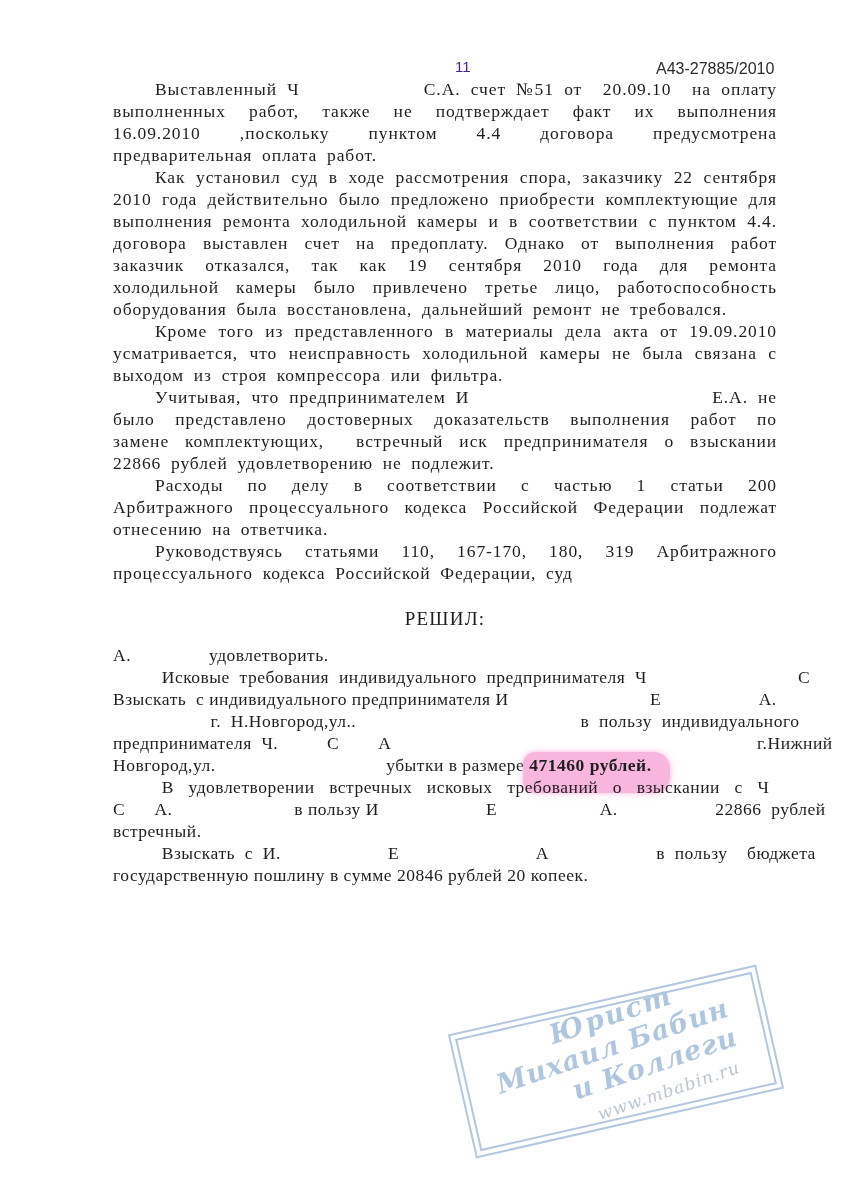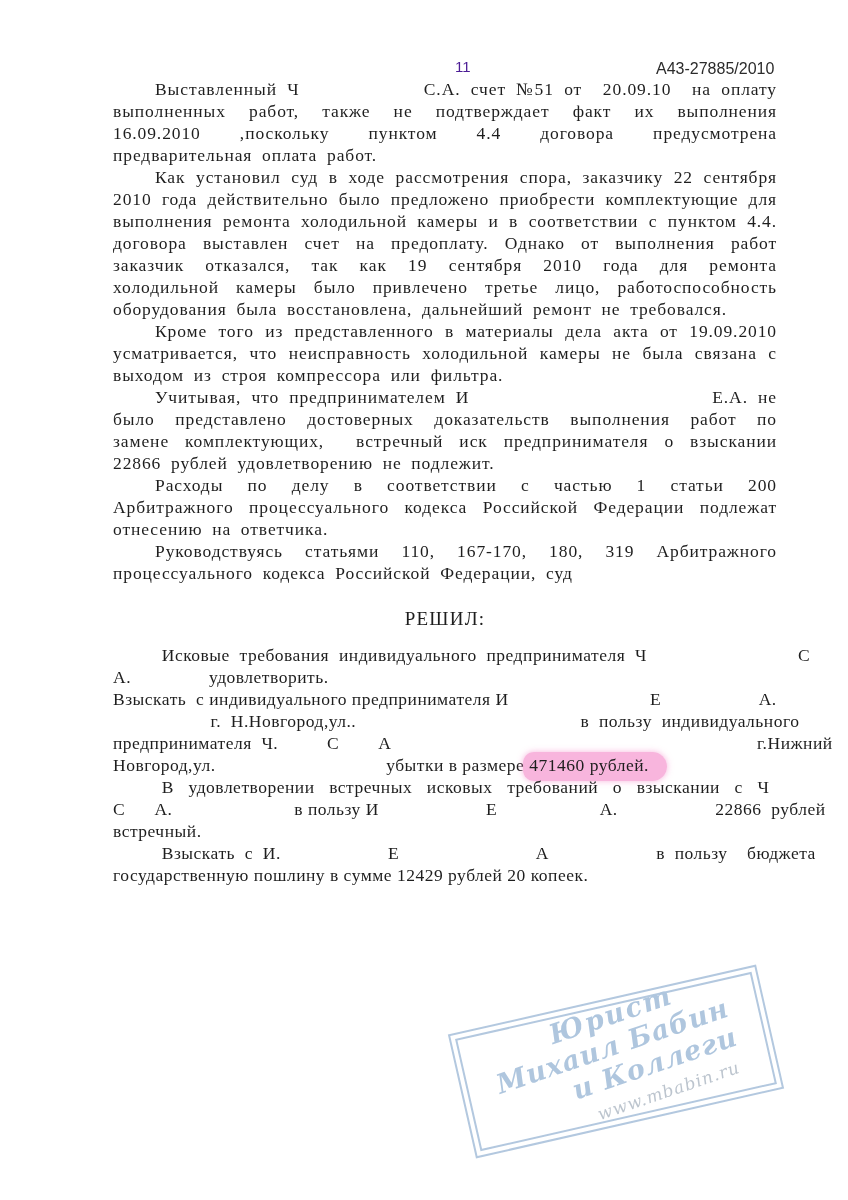--- a/index.html
+++ b/index.html
@@ -45,23 +45,24 @@
     font-size: 19px;
     letter-spacing: 1.2px;
   }
   .op {
     white-space: nowrap;
     letter-spacing: 0.5px;
   }
   .hl {
     background: var(--highlight-pink, rgba(244,140,200,0.65));
     border-radius: 12px 16px 16px 12px;
-    padding: 3px 18px 6px 6px;
+    padding: 3px 18px 18px 6px;
     margin: -3px -18px -5px -6px;
     box-shadow: 0 0 6px var(--highlight-pink, rgba(244,140,200,0.45));
+    font-weight: bold;
   }
 
   
   .stamp {
     position: absolute; left: 458px; top: 998px;
     width: 316px; height: 127px;
     border: 2px solid var(--stamp-blue, rgba(157,184,214,0.85));
     transform: rotate(-12.8deg);
     z-index: 1;
     opacity: 0.92;
@@ -103,24 +104,24 @@
 <main class="doc">
   <p>Выставленный Ч&nbsp;&nbsp;&nbsp;&nbsp;&nbsp;&nbsp;&nbsp;&nbsp;&nbsp;&nbsp;&nbsp;&nbsp;С.А. счет №51 от&nbsp;&nbsp;20.09.10&nbsp;&nbsp;на оплату выполненных работ, также не подтверждает факт их выполнения 16.09.2010 ,поскольку пунктом 4.4 договора предусмотрена предварительная оплата работ.</p>
   <p>Как установил суд в ходе рассмотрения спора, заказчику 22 сентября 2010 года действительно было предложено приобрести комплектующие для выполнения ремонта холодильной камеры и в соответствии с пунктом 4.4. договора выставлен счет на предоплату. Однако от выполнения работ заказчик отказался, так как 19 сентября 2010 года для ремонта холодильной камеры было привлечено третье лицо, работоспособность оборудования была восстановлена, дальнейший ремонт не требовался.</p>
   <p>Кроме того из представленного в материалы дела акта от 19.09.2010 усматривается, что неисправность холодильной камеры не была связана с выходом из строя компрессора или фильтра.</p>
   <p>Учитывая, что предпринимателем И&nbsp;&nbsp;&nbsp;&nbsp;&nbsp;&nbsp;&nbsp;&nbsp;&nbsp;&nbsp;&nbsp;&nbsp;&nbsp;&nbsp;&nbsp;&nbsp;&nbsp;&nbsp;&nbsp;&nbsp;&nbsp;&nbsp;&nbsp;&nbsp;Е.А. не было представлено достоверных доказательств выполнения работ по замене комплектующих,&nbsp;&nbsp;встречный иск предпринимателя о взыскании 22866 рублей удовлетворению не подлежит.</p>
   <p>Расходы по делу в соответствии с частью 1 статьи 200 Арбитражного процессуального кодекса Российской Федерации подлежат отнесению на ответчика.</p>
   <p>Руководствуясь статьями 110, 167-170, 180, 319 Арбитражного процессуального кодекса Российской Федерации, суд</p>
 
   <div class="heading">РЕШИЛ:</div>
 
+  <div class="op">А.&nbsp;&nbsp;&nbsp;&nbsp;&nbsp;&nbsp;&nbsp;&nbsp;&nbsp;&nbsp;&nbsp;&nbsp;&nbsp;&nbsp;&nbsp;&nbsp;удовлетворить.</div>
   <div class="op">&nbsp;&nbsp;&nbsp;&nbsp;&nbsp;&nbsp;&nbsp;&nbsp;&nbsp;&nbsp;Исковые&nbsp;&nbsp;требования&nbsp;&nbsp;индивидуального&nbsp;&nbsp;предпринимателя&nbsp;&nbsp;Ч&nbsp;&nbsp;&nbsp;&nbsp;&nbsp;&nbsp;&nbsp;&nbsp;&nbsp;&nbsp;&nbsp;&nbsp;&nbsp;&nbsp;&nbsp;&nbsp;&nbsp;&nbsp;&nbsp;&nbsp;&nbsp;&nbsp;&nbsp;&nbsp;&nbsp;&nbsp;&nbsp;&nbsp;&nbsp;&nbsp;&nbsp;С</div>
-  <div class="op">А.&nbsp;&nbsp;&nbsp;&nbsp;&nbsp;&nbsp;&nbsp;&nbsp;&nbsp;&nbsp;&nbsp;&nbsp;&nbsp;&nbsp;&nbsp;&nbsp;удовлетворить.</div>
   <div class="op">Взыскать&nbsp;&nbsp;с индивидуального предпринимателя И&nbsp;&nbsp;&nbsp;&nbsp;&nbsp;&nbsp;&nbsp;&nbsp;&nbsp;&nbsp;&nbsp;&nbsp;&nbsp;&nbsp;&nbsp;&nbsp;&nbsp;&nbsp;&nbsp;&nbsp;&nbsp;&nbsp;&nbsp;&nbsp;&nbsp;&nbsp;&nbsp;&nbsp;&nbsp;Е&nbsp;&nbsp;&nbsp;&nbsp;&nbsp;&nbsp;&nbsp;&nbsp;&nbsp;&nbsp;&nbsp;&nbsp;&nbsp;&nbsp;&nbsp;&nbsp;&nbsp;&nbsp;&nbsp;&nbsp;А.</div>
   <div class="op">&nbsp;&nbsp;&nbsp;&nbsp;&nbsp;&nbsp;&nbsp;&nbsp;&nbsp;&nbsp;&nbsp;&nbsp;&nbsp;&nbsp;&nbsp;&nbsp;&nbsp;&nbsp;&nbsp;&nbsp;г.&nbsp;&nbsp;Н.Новгород,ул..&nbsp;&nbsp;&nbsp;&nbsp;&nbsp;&nbsp;&nbsp;&nbsp;&nbsp;&nbsp;&nbsp;&nbsp;&nbsp;&nbsp;&nbsp;&nbsp;&nbsp;&nbsp;&nbsp;&nbsp;&nbsp;&nbsp;&nbsp;&nbsp;&nbsp;&nbsp;&nbsp;&nbsp;&nbsp;&nbsp;&nbsp;&nbsp;&nbsp;&nbsp;&nbsp;&nbsp;&nbsp;&nbsp;&nbsp;&nbsp;&nbsp;&nbsp;&nbsp;&nbsp;&nbsp;&nbsp;в&nbsp;&nbsp;пользу&nbsp;&nbsp;индивидуального</div>
   <div class="op">предпринимателя&nbsp;&nbsp;Ч.&nbsp;&nbsp;&nbsp;&nbsp;&nbsp;&nbsp;&nbsp;&nbsp;&nbsp;&nbsp;С&nbsp;&nbsp;&nbsp;&nbsp;&nbsp;&nbsp;&nbsp;&nbsp;А&nbsp;&nbsp;&nbsp;&nbsp;&nbsp;&nbsp;&nbsp;&nbsp;&nbsp;&nbsp;&nbsp;&nbsp;&nbsp;&nbsp;&nbsp;&nbsp;&nbsp;&nbsp;&nbsp;&nbsp;&nbsp;&nbsp;&nbsp;&nbsp;&nbsp;&nbsp;&nbsp;&nbsp;&nbsp;&nbsp;&nbsp;&nbsp;&nbsp;&nbsp;&nbsp;&nbsp;&nbsp;&nbsp;&nbsp;&nbsp;&nbsp;&nbsp;&nbsp;&nbsp;&nbsp;&nbsp;&nbsp;&nbsp;&nbsp;&nbsp;&nbsp;&nbsp;&nbsp;&nbsp;&nbsp;&nbsp;&nbsp;&nbsp;&nbsp;&nbsp;&nbsp;&nbsp;&nbsp;&nbsp;&nbsp;&nbsp;&nbsp;&nbsp;&nbsp;&nbsp;&nbsp;&nbsp;&nbsp;&nbsp;&nbsp;г.Нижний</div>
   <div class="op"><span>Новгород,ул.&nbsp;&nbsp;&nbsp;&nbsp;&nbsp;&nbsp;&nbsp;&nbsp;&nbsp;&nbsp;&nbsp;&nbsp;&nbsp;&nbsp;&nbsp;&nbsp;&nbsp;&nbsp;&nbsp;&nbsp;&nbsp;&nbsp;&nbsp;&nbsp;&nbsp;&nbsp;&nbsp;&nbsp;&nbsp;&nbsp;&nbsp;&nbsp;&nbsp;&nbsp;&nbsp;убытки в размере&nbsp;</span><span class="hl">471460 рублей.</span></div>
   <div class="op">&nbsp;&nbsp;&nbsp;&nbsp;&nbsp;&nbsp;&nbsp;&nbsp;&nbsp;&nbsp;В&nbsp;&nbsp;&nbsp;удовлетворении&nbsp;&nbsp;&nbsp;встречных&nbsp;&nbsp;&nbsp;исковых&nbsp;&nbsp;&nbsp;требований&nbsp;&nbsp;&nbsp;о&nbsp;&nbsp;&nbsp;взыскании&nbsp;&nbsp;&nbsp;с&nbsp;&nbsp;&nbsp;Ч</div>
   <div class="op">С&nbsp;&nbsp;&nbsp;&nbsp;&nbsp;&nbsp;А.&nbsp;&nbsp;&nbsp;&nbsp;&nbsp;&nbsp;&nbsp;&nbsp;&nbsp;&nbsp;&nbsp;&nbsp;&nbsp;&nbsp;&nbsp;&nbsp;&nbsp;&nbsp;&nbsp;&nbsp;&nbsp;&nbsp;&nbsp;&nbsp;&nbsp;в пользу И&nbsp;&nbsp;&nbsp;&nbsp;&nbsp;&nbsp;&nbsp;&nbsp;&nbsp;&nbsp;&nbsp;&nbsp;&nbsp;&nbsp;&nbsp;&nbsp;&nbsp;&nbsp;&nbsp;&nbsp;&nbsp;&nbsp;Е&nbsp;&nbsp;&nbsp;&nbsp;&nbsp;&nbsp;&nbsp;&nbsp;&nbsp;&nbsp;&nbsp;&nbsp;&nbsp;&nbsp;&nbsp;&nbsp;&nbsp;&nbsp;&nbsp;&nbsp;&nbsp;А.&nbsp;&nbsp;&nbsp;&nbsp;&nbsp;&nbsp;&nbsp;&nbsp;&nbsp;&nbsp;&nbsp;&nbsp;&nbsp;&nbsp;&nbsp;&nbsp;&nbsp;&nbsp;&nbsp;&nbsp;22866&nbsp;&nbsp;рублей</div>
   <div class="op">встречный.</div>
   <div class="op">&nbsp;&nbsp;&nbsp;&nbsp;&nbsp;&nbsp;&nbsp;&nbsp;&nbsp;&nbsp;Взыскать&nbsp;&nbsp;с&nbsp;&nbsp;И.&nbsp;&nbsp;&nbsp;&nbsp;&nbsp;&nbsp;&nbsp;&nbsp;&nbsp;&nbsp;&nbsp;&nbsp;&nbsp;&nbsp;&nbsp;&nbsp;&nbsp;&nbsp;&nbsp;&nbsp;&nbsp;&nbsp;Е&nbsp;&nbsp;&nbsp;&nbsp;&nbsp;&nbsp;&nbsp;&nbsp;&nbsp;&nbsp;&nbsp;&nbsp;&nbsp;&nbsp;&nbsp;&nbsp;&nbsp;&nbsp;&nbsp;&nbsp;&nbsp;&nbsp;&nbsp;&nbsp;&nbsp;&nbsp;&nbsp;&nbsp;А&nbsp;&nbsp;&nbsp;&nbsp;&nbsp;&nbsp;&nbsp;&nbsp;&nbsp;&nbsp;&nbsp;&nbsp;&nbsp;&nbsp;&nbsp;&nbsp;&nbsp;&nbsp;&nbsp;&nbsp;&nbsp;&nbsp;в&nbsp;&nbsp;пользу&nbsp;&nbsp;&nbsp;&nbsp;бюджета</div>
-  <div class="op">государственную пошлину в сумме 12429 рублей 20 копеек.</div>
+  <div class="op">государственную пошлину в сумме 20846 рублей 20 копеек.</div>
 </main>
 
 </body></html>

